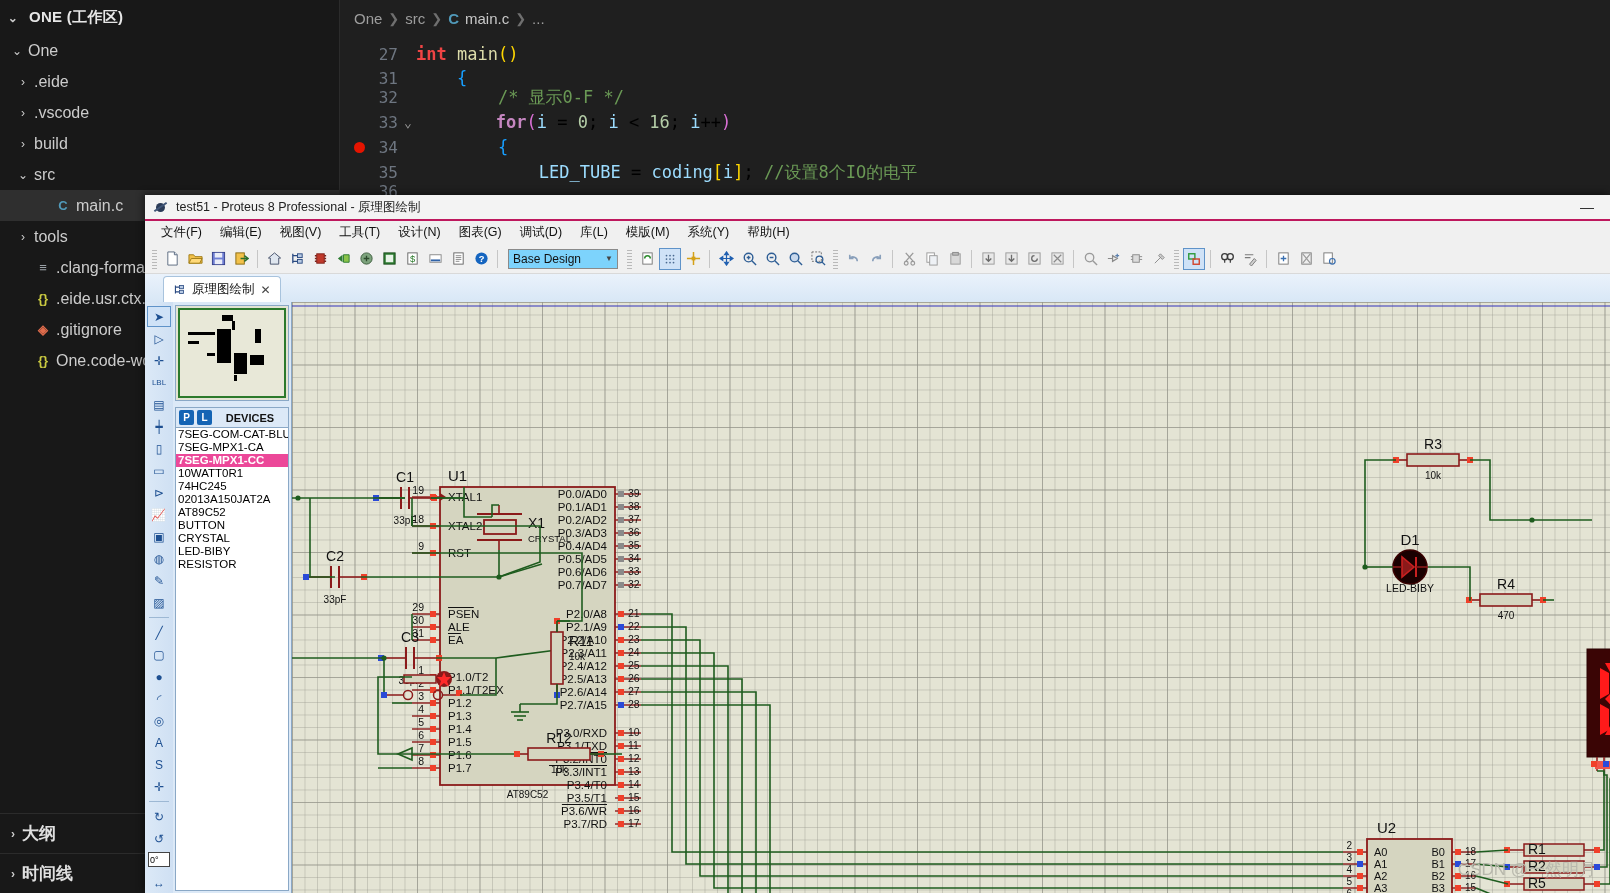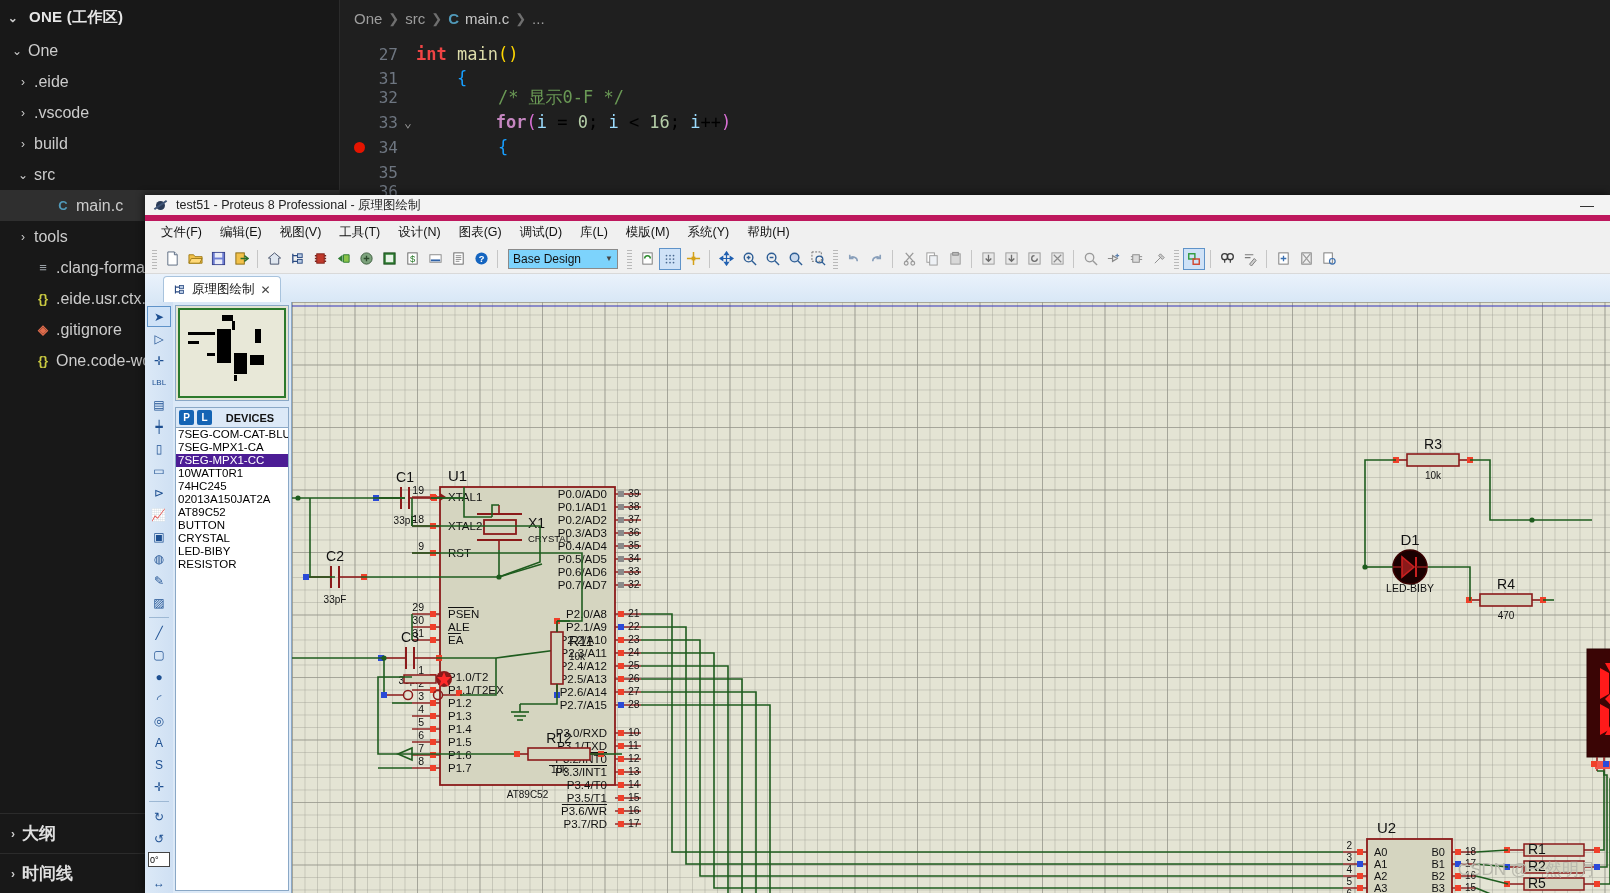--- a/index.html
+++ b/index.html
@@ -48,21 +48,21 @@
   .cmt { color:#6a9955; }
   .br1 { color:#ffd700; }
   .br2 { color:#da70d6; }
   .br3 { color:#179fff; }
 
   
   #proteus { position:absolute; left:145px; top:195px; width:1465px; height:698px;
              background:#f0f0f0; box-shadow:-2px -2px 7px rgba(0,0,0,.45);
              display:flex; flex-direction:column; overflow:hidden; }
   #ptitle { height:26px; background:#f3f3f3; display:flex; align-items:center; padding-left:8px;
-            font-size:12.5px; color:#222; border-bottom:6px solid #be185d; }
+            font-size:12.5px; color:#222; border-bottom:2px solid #be185d; }
   #ptitle .ttxt { margin-left:8px; }
   #ptitle .tmin { margin-left:auto; width:46px; text-align:center; font-size:14px; color:#333; }
   .logo-sprite { width:15px; height:15px; position:relative; }
   .logo-sprite::before { content:""; position:absolute; left:3px; top:3px; width:9px; height:9px;
         border-radius:50%; background:#2b3b57; }
   .logo-sprite::after { content:""; position:absolute; left:0; top:6px; width:15px; height:2px;
         background:#3f5577; transform:rotate(-35deg); }
 
   #pmenu { height:23px; background:#f0f0f0; display:flex; align-items:center; gap:2px;
            font-size:12.5px; color:#111; padding-left:8px; }
@@ -104,21 +104,21 @@
   #preview-in { width:100%; height:100%; border:2px solid #2c7a2c; position:relative; background:#e8e8d8; }
   #preview-in .ib { position:absolute; background:#000; }
   #devhdr { margin-top:6px; height:20px; background:#dce9f7; display:flex; align-items:center;
             gap:3px; border:1px solid #8aa8c6; border-bottom:none; padding:0 3px; }
   .plbadge { width:15px; height:15px; background:#1464b4; color:#fff; font-size:10px; font-weight:bold;
              display:flex; align-items:center; justify-content:center; border-radius:2px; }
   #devhdr .dtitle { flex:1; text-align:center; font-size:11px; font-weight:bold; color:#111; }
   #devlist { flex:1; background:#fff; border:1px solid #8aa8c6; font-size:11.5px; overflow:hidden;
              font-family:"Liberation Sans", sans-serif; }
   #devlist div { height:13px; line-height:13px; padding-left:2px; color:#000; white-space:nowrap; }
-  #devlist div.sel { background:#4c1d95; color:#fff; }
+  #devlist div.sel { background:#ec4899; color:#fff;font-weight:bold; }
 
   
   #sch { flex:1; background:#e4e4d4; position:relative; overflow:hidden;
          border-left:1px solid #8aa8c6; }
   #schgrid { position:absolute; inset:0;
       background-image:
         linear-gradient(to right,  rgba(150,150,140,.38) 1px, transparent 1px),
         linear-gradient(to bottom, rgba(150,150,140,.38) 1px, transparent 1px),
         linear-gradient(to right,  rgba(130,130,120,.55) 1px, transparent 1px),
         linear-gradient(to bottom, rgba(130,130,120,.55) 1px, transparent 1px);
@@ -233,20 +233,21 @@
           <span style="color: rgb(154, 154, 154); font-size: 13px; margin-left: -12px; margin-right: 2px;">⌄</span>
           <span class="ctxt">        <span class="kw">for</span><span class="br2">(</span><span class="var">i</span> = <span class="num">0</span>; <span class="var">i</span> &lt; <span class="num">16</span>; <span class="var">i</span>++<span class="br2">)</span></span>
         </div>
         <div class="cline" style="position: relative;">
           <span class="gut">34</span>
           <span style="position: absolute; left: 14px; width: 11px; height: 11px; border-radius: 50%; background: rgb(229, 20, 0);"></span>
           <span class="ctxt">        <span class="br3">{</span></span>
         </div>
         <div class="cline">
           <span class="gut">35</span>
+          <span class="ctxt">            <span class="var">LED_TUBE</span> = <span class="var">coding</span><span class="br1">[</span><span class="var">i</span><span class="br1">]</span>; <span class="cmt">//设置8个IO的电平</span></span>
         </div>
         <div class="cline" style="height: 13px;">
           <span class="gut">36</span>
         </div>
       </div>
   </div>
 </div>
 
 <div id="proteus">
 

